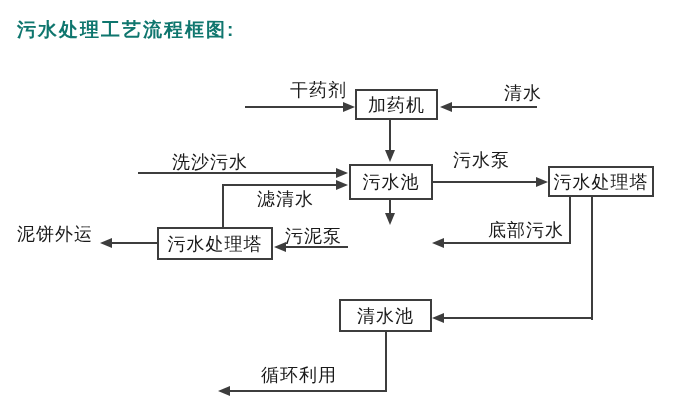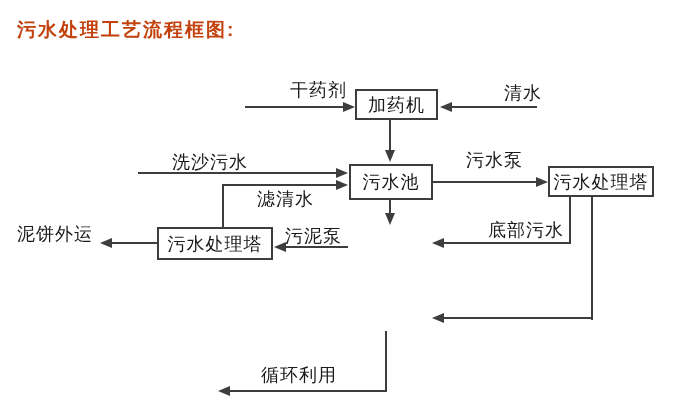--- a/index.html
+++ b/index.html
@@ -5,21 +5,21 @@
   * { margin:0; padding:0; box-sizing:border-box; }
   html,body { background:#ffffff; }
   body { font-family:"Liberation Sans", sans-serif; }
   .canvas {
     position:relative; width:700px; height:420px;
     background:#ffffff; overflow:hidden; color:#1a1a1a;
   }
   .title {
     position:absolute; left:17px; top:17px;
     font-size:19px; font-weight:bold; letter-spacing:2px;
-    color:#c2410c; white-space:nowrap;
+    color:#0f766e; white-space:nowrap;
   }
   .node {
     position:absolute; background:#ffffff;
     border:2px solid #3d3d3d;
     display:flex; align-items:center; justify-content:center;
     font-size:18px; letter-spacing:1px; white-space:nowrap;
   }
   .lbl {
     position:absolute; font-size:18px; letter-spacing:1px;
     white-space:nowrap; line-height:19px;
@@ -35,26 +35,27 @@
 <body>
 
 <div class="canvas">
 
   <div class="title">污水处理工艺流程框图:</div>
 
   <div class="node" style="left:355px; top:89px;  width:83px;  height:31px;">加药机</div>
   <div class="node" style="left:349px; top:164px; width:84px;  height:36px;">污水池</div>
   <div class="node" style="left:548px; top:166px; width:106px; height:31px;">污水处理塔</div>
   <div class="node" style="left:157px; top:227px; width:116px; height:33px;">污水处理塔</div>
+  <div class="node" style="left:339px; top:299px; width:93px;  height:33px;">清水池</div>
 
   <div class="lbl" style="left:258px; top:81px;margin-left:32px;">干药剂</div>
   <div class="lbl" style="left:477px; top:84px;margin-left:27px;">清水</div>
   <div class="lbl" style="left:172px; top:153px;">洗沙污水</div>
   <div class="lbl" style="left:257px; top:190px;">滤清水</div>
-  <div class="lbl" style="left:453px; top:151px;margin-left:13px;">污水泵</div>
+  <div class="lbl" style="left:453px; top:151px;">污水泵</div>
   <div class="lbl" style="left:488px; top:221px;">底部污水</div>
   <div class="lbl" style="left:285px; top:227px;">污泥泵</div>
   <div class="lbl" style="left:17px;  top:225px;">泥饼外运</div>
   <div class="lbl" style="left:261px; top:366px;">循环利用</div>
 
   <div class="hl" style="left:245px; top:106px; width:98px;"></div>
   <div class="ar" style="left:343px; top:102px;"></div>
 
   <div class="hl" style="left:452px; top:106px; width:85px;"></div>
   <div class="al" style="left:440px; top:102px;"></div>

